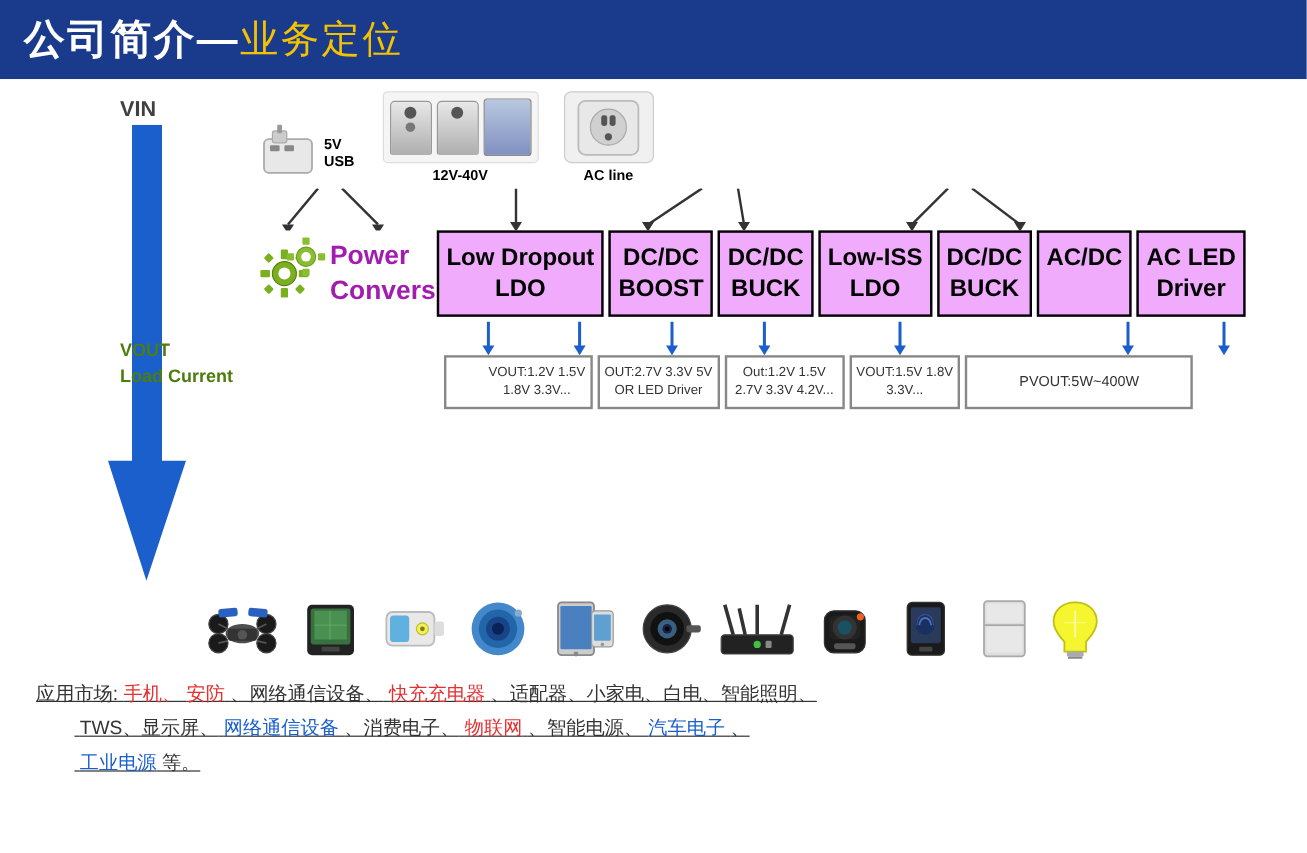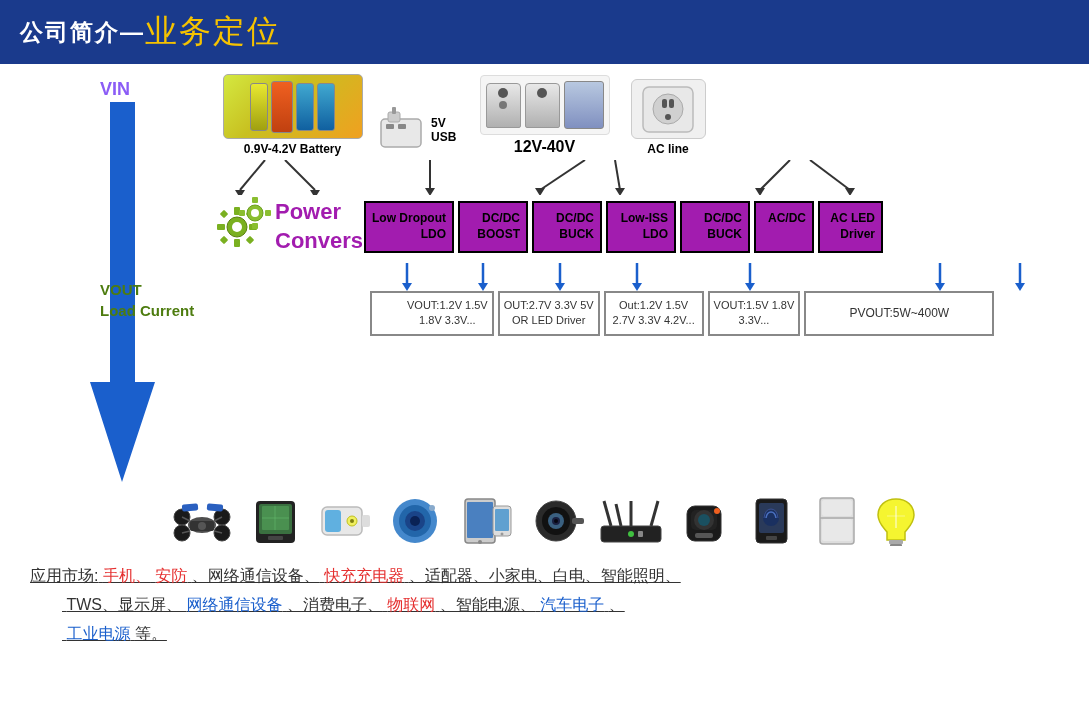--- a/index.html
+++ b/index.html
@@ -12,47 +12,47 @@
     }
 
     
     .header {
       background: #1a3a8c;
       padding: 10px 20px;
       display: flex;
       align-items: center;
     }
     .header-title-black {
-      font-size: 23px;
+      font-size: 34px;
       font-weight: bold;
       color: #fff;
       letter-spacing: 2px;
     }
     .header-title-yellow {
       font-size: 32px;
       font-weight: normal;
       color: #f5c200;
       letter-spacing: 2px;
     }
 
     
     .main {
       padding: 10px 30px 10px 30px;
       background: #fff;
     }
 
     .conv-box {
       border: 2px solid #000;
       padding: 8px 6px;
-      font-size: 12px;
+      font-size: 20px;
       font-weight: bold;
-      text-align: right;
+      text-align: center;
       min-width: 70px;
       line-height: 1.3;
-      background: #a21caf;
+      background: #f0abfc;
     }
 
     .out-box {
       border: 2px solid #888;
       padding: 5px 4px;
       font-size: 11px;
       text-align: center;
       min-width: 88px;
       line-height: 1.4;
       background: #fff;
@@ -103,21 +103,21 @@
 
 <div class="main">
 
   <div class="diagram-section">
 
     <div style="display:flex; align-items:flex-start;">
 
       <div style="width:175px; flex-shrink:0; display:flex; flex-direction:column; align-items:center; position:relative;">
 
         <div style="width:100%; display:flex; align-items:center; padding-left:70px; padding-top:5px; margin-bottom:2px;">
-          <span style="color:#8b5cf6; font-size:18px; font-weight:bold;">VIN</span>
+          <span style="color:#404040; font-size:18px; font-weight:bold;">VIN</span>
         </div>
 
         <div style="position:relative; margin-left:10px;">
           <svg width="65" height="380" viewBox="0 0 65 380">
 
             <polygon points="20,0 45,0 45,280 65,280 32,380 0,280 20,280" fill="#1a5fcc"></polygon>
           </svg>
         </div>
 
         <div style="position:absolute; bottom:165px; left:70px; width:100px;">
@@ -125,33 +125,20 @@
             <span>VOUT</span><br>
             <span>Load Current</span>
           </span>
         </div>
       </div>
 
       <div style="flex:1; display:flex; flex-direction:column;">
 
         <div style="display:flex; align-items:flex-end; gap:6px; margin-bottom:4px; padding-left:10px;">
 
-          <div style="display:flex; flex-direction:column; align-items:center; width:155px;">
-
-            <div style="width:140px; height:65px; display:flex; align-items:center; justify-content:center; background:linear-gradient(135deg,#d4e840 0%,#c8c020 40%,#f0a020 100%); border-radius:5px; border:1px solid #aaa; position:relative; overflow:hidden;">
-
-              <div style="display:flex; gap:3px; align-items:center;">
-                <div style="width:18px; height:48px; background:linear-gradient(180deg,#e8e830,#a0a010); border-radius:3px; border:1px solid #888;"></div>
-                <div style="width:22px; height:52px; background:linear-gradient(180deg,#f06020,#c04010); border-radius:3px; border:1px solid #888;"></div>
-                <div style="width:18px; height:48px; background:linear-gradient(180deg,#40a8d0,#1060a0); border-radius:3px; border:1px solid #888;"></div>
-                <div style="width:18px; height:48px; background:linear-gradient(180deg,#40a8d0,#1060a0); border-radius:3px; border:1px solid #888;"></div>
-              </div>
-            </div>
-            <span style="font-size:12px; font-weight:bold; margin-top:3px; white-space:nowrap;">0.9V-4.2V Battery</span>
-          </div>
 
           <div style="display:flex; align-items:center; width:90px;justify-content:flex-end;">
             <div style="width:65px; height:55px; display:flex; align-items:center; justify-content:center;">
 
               <svg width="55" height="50" viewBox="0 0 55 50">
                 <rect x="5" y="15" width="40" height="28" rx="4" fill="#e8e8e8" stroke="#aaa" stroke-width="1.5"></rect>
                 <rect x="12" y="8" width="12" height="10" rx="2" fill="#ccc" stroke="#aaa" stroke-width="1"></rect>
                 <rect x="16" y="3" width="4" height="7" rx="1" fill="#999"></rect>
                 <rect x="10" y="20" width="8" height="5" rx="1" fill="#888"></rect>
                 <rect x="22" y="20" width="8" height="5" rx="1" fill="#888"></rect>
@@ -167,21 +154,21 @@
                 <div style="width:35px; height:45px; background:linear-gradient(180deg,#e8e8e8,#b0b0b0); border-radius:4px 4px 2px 2px; border:1px solid #999; display:flex; flex-direction:column; align-items:center; padding-top:4px;">
                   <div style="width:10px; height:10px; background:#555; border-radius:50%;"></div>
                   <div style="width:8px; height:8px; background:#777; border-radius:50%; margin-top:3px;"></div>
                 </div>
                 <div style="width:35px; height:45px; background:linear-gradient(180deg,#e8e8e8,#b0b0b0); border-radius:4px 4px 2px 2px; border:1px solid #999; display:flex; flex-direction:column; align-items:center; padding-top:4px;">
                   <div style="width:10px; height:10px; background:#555; border-radius:50%;"></div>
                 </div>
                 <div style="width:40px; height:48px; background:linear-gradient(180deg,#b8c8e0,#8090c0); border-radius:3px; border:1px solid #888;"></div>
               </div>
             </div>
-            <span style="font-size:16px; font-weight:bold; margin-top:3px;">12V-40V</span>
+            <span style="font-size:12px; font-weight:bold; margin-top:3px;">12V-40V</span>
           </div>
 
           <div style="display:flex; flex-direction:column; align-items:center; width:90px;">
             <div style="width:75px; height:60px; display:flex; align-items:center; justify-content:center; background:#f0f0f0; border:1px solid #ccc; border-radius:6px; overflow:hidden;">
 
               <svg width="60" height="55" viewBox="0 0 60 55">
                 <rect x="5" y="5" width="50" height="45" rx="6" fill="#e8e8e8" stroke="#bbb" stroke-width="1.5"></rect>
                 <circle cx="30" cy="27" r="15" fill="#d0d0d0" stroke="#aaa" stroke-width="1"></circle>
                 <rect x="24" y="17" width="5" height="9" rx="2" fill="#555"></rect>
                 <rect x="31" y="17" width="5" height="9" rx="2" fill="#555"></rect>

